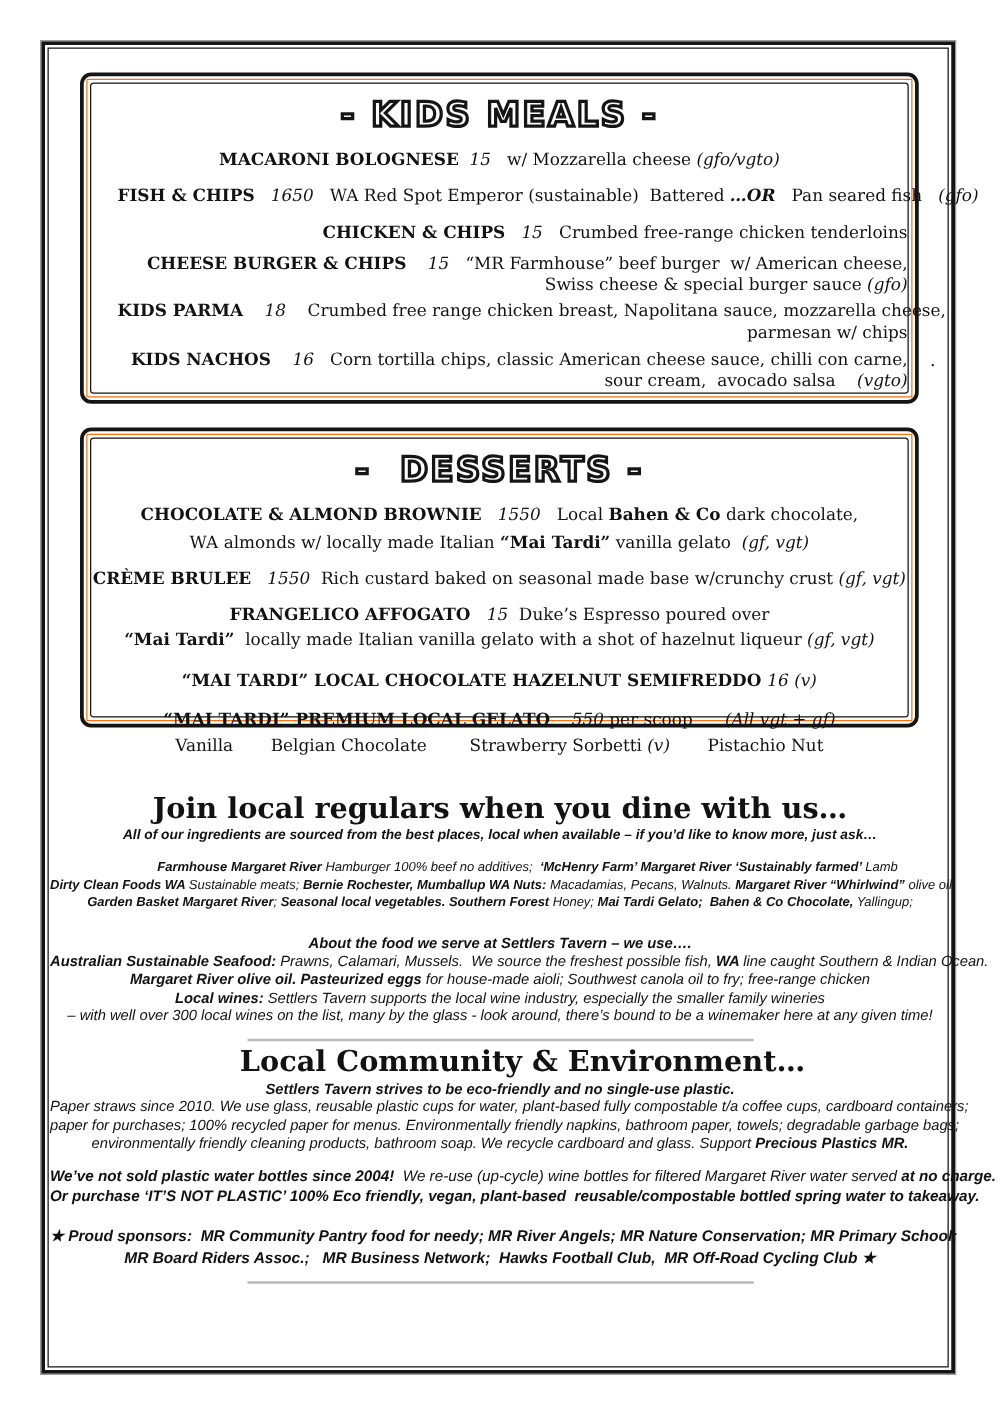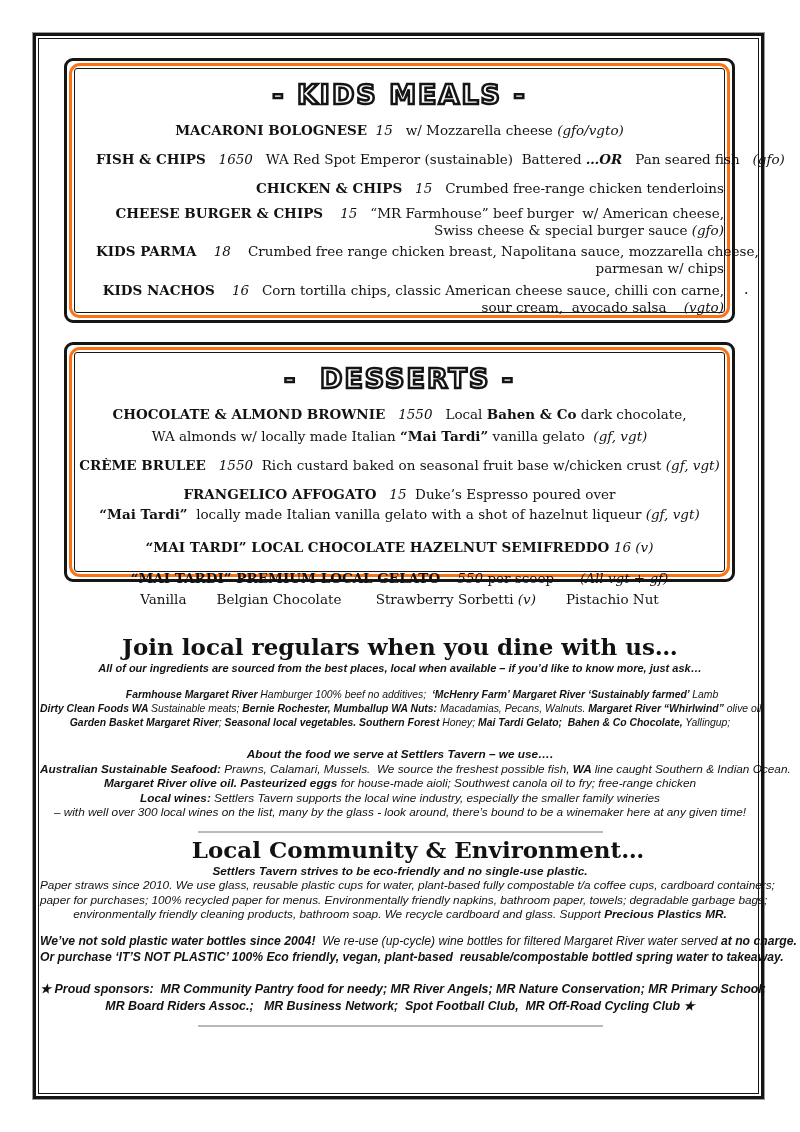--- a/index.html
+++ b/index.html
@@ -14,21 +14,21 @@
   }
   .page-frame::before{
     content:"";position:absolute;inset:2px;border:1px solid #151515;
   }
   
   .menu-box{
     position:absolute;left:64px;width:671px;box-sizing:border-box;
     border:3px solid #151515;border-radius:9px;background:#fff;
   }
   .menu-box .inner{
-    position:absolute;inset:2px;border:3px solid #f97316;border-radius:11px;
+    position:absolute;inset:2px;border:1px solid #f97316;border-radius:1px;
   }
   .menu-box .inner2{
     position:absolute;inset:2px;border:1px solid #151515;border-radius:3px;
   }
   .kids-box{top:58px;height:265px;}
   .desserts-box{top:342px;height:240px;padding-left:31px;}
   
   .box-title{
     margin-top:11px;text-align:center;
     font-family:"DejaVu Sans", sans-serif;font-weight:800;font-size:27px;
@@ -95,21 +95,21 @@
 </div>
 
 <div class="stray-dot">.</div>
 
 <div class="menu-box desserts-box">
   <div class="inner">
     <div class="inner2">
       <div class="box-title">-  DESSERTS -</div>
       <div class="ln center mt12"><span class="nm">CHOCOLATE &amp; ALMOND BROWNIE</span><span>   </span><span class="pr">1550</span><span>   Local </span><span class="nm">Bahen &amp; Co</span><span> dark chocolate,</span></div>
       <div class="ln center mt5"><span>WA almonds w/ locally made Italian </span><span class="nm">“Mai Tardi”</span><span> vanilla gelato  </span><span class="it">(gf, vgt)</span></div>
-      <div class="ln center mt12"><span class="nm">CRÈME BRULEE</span><span>   </span><span class="pr">1550</span><span>  Rich custard baked on seasonal fruit base w/chicken crust </span><span class="it">(gf, vgt)</span></div>
+      <div class="ln center mt12"><span class="nm">CRÈME BRULEE</span><span>   </span><span class="pr">1550</span><span>  Rich custard baked on seasonal made base w/crunchy crust </span><span class="it">(gf, vgt)</span></div>
       <div class="ln center mt12"><span class="nm">FRANGELICO AFFOGATO</span><span>   </span><span class="pr">15</span><span>  Duke’s Espresso poured over</span></div>
       <div class="ln center mt3"><span class="nm">“Mai Tardi”</span><span>  locally made Italian vanilla gelato with a shot of hazelnut liqueur </span><span class="it">(gf, vgt)</span></div>
       <div class="ln center mt16"><span class="nm">“MAI TARDI” LOCAL CHOCOLATE HAZELNUT SEMIFREDDO </span><span class="pr">16</span><span class="it"> (v)</span></div>
       <div class="ln center mt14"><span class="nm">“MAI TARDI” PREMIUM LOCAL GELATO</span><span>    </span><span class="pr">550</span><span> per scoop      </span><span class="it">(All vgt + gf)</span></div>
       <div class="ln center mt4"><span>Vanilla       Belgian Chocolate        Strawberry Sorbetti </span><span class="it">(v)</span><span>       Pistachio Nut</span></div>
     </div>
   </div>
 </div>
 
 <div class="lower">
@@ -131,17 +131,17 @@
   <div class="slab-head" style="margin-top:6px;padding-left:36px;">Local Community &amp; Environment…</div>
   <div class="mid-line mid-bold mt3">Settlers Tavern strives to be eco-friendly and no single-use plastic.</div>
   <div class="mid-line"><span>Paper straws since 2010. We use glass, reusable plastic cups for water, plant-based fully compostable t/a coffee cups, cardboard containers;</span></div>
   <div class="mid-line"><span>paper for purchases; 100% recycled paper for menus. Environmentally friendly napkins, bathroom paper, towels; degradable garbage bags;</span></div>
   <div class="mid-line"><span>environmentally friendly cleaning products, bathroom soap. We recycle cardboard and glass. Support </span><span class="b">Precious Plastics MR.</span></div>
 
   <div class="water-line" style="margin-top:11px;"><span class="b">We’ve not sold plastic water bottles since 2004!</span><span>  We re-use (up-cycle) wine bottles for filtered Margaret River water served </span><span class="b">at no charge.</span></div>
   <div class="water-line"><span class="b">Or purchase ‘IT’S NOT PLASTIC’ 100% Eco friendly, vegan, plant-based  reusable/compostable bottled spring water to takeaway.</span></div>
 
   <div class="sponsor-line" style="margin-top:15px;">★ Proud sponsors:  MR Community Pantry food for needy; MR River Angels; MR Nature Conservation; MR Primary School;</div>
-  <div class="sponsor-line">MR Board Riders Assoc.;   MR Business Network;  Spot Football Club,  MR Off-Road Cycling Club ★</div>
+  <div class="sponsor-line">MR Board Riders Assoc.;   MR Business Network;  Hawks Football Club,  MR Off-Road Cycling Club ★</div>
 
   <div class="divider" style="margin-top:9px;"></div>
 
 </div>
 
 </body></html>

